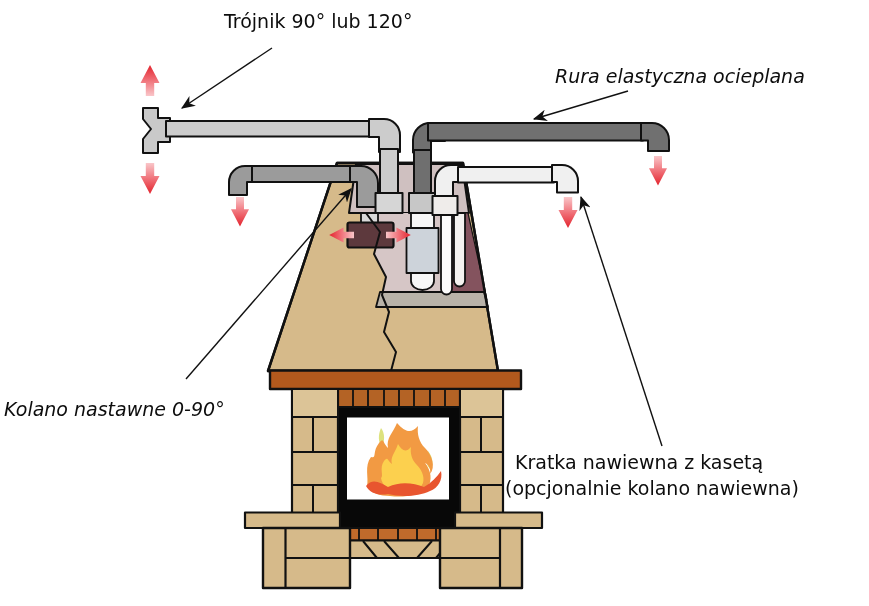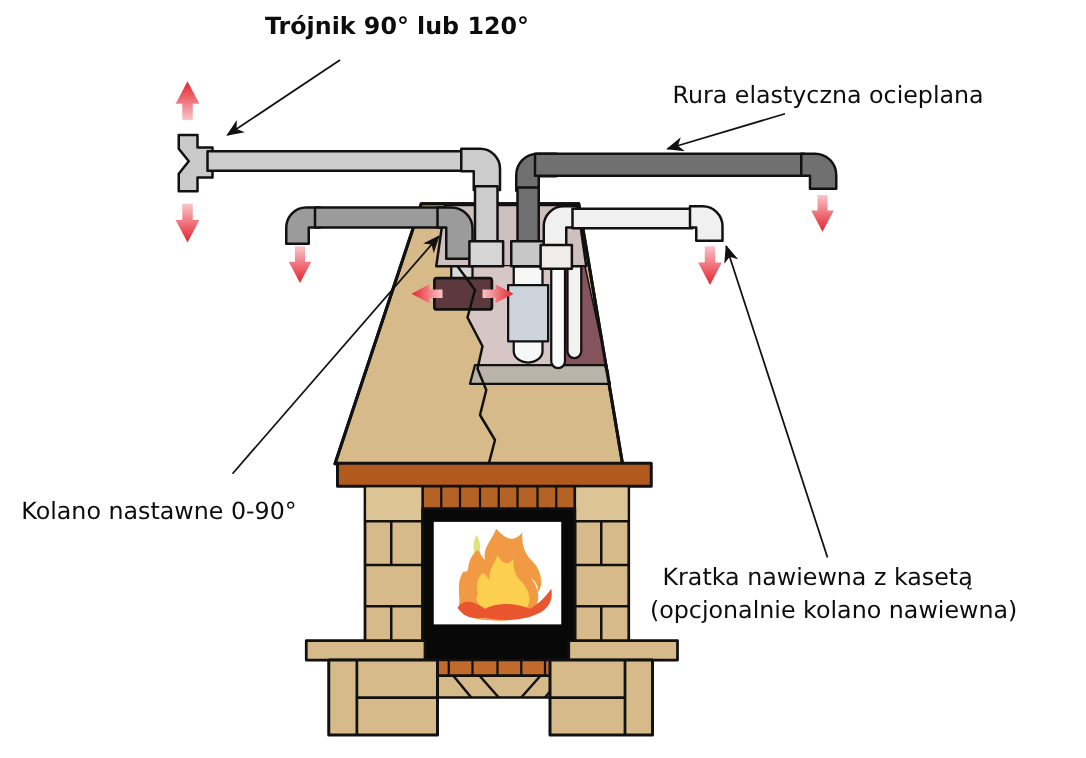--- a/index.html
+++ b/index.html
@@ -3,24 +3,24 @@
 <meta charset="utf-8">
 <style>
   html,body{margin:0;padding:0;background:#ffffff;}
   .canvas{
     position:relative;width:869px;height:606px;background:#ffffff;overflow:hidden;
     font-family:"DejaVu Sans","Liberation Sans",sans-serif;color:#0d0d0d;
   }
   .canvas svg{position:absolute;left:0;top:0;}
   .diag-label{position:absolute;font-size:19px;line-height:26px;white-space:nowrap;}
   .diag-label .l2{display:block;}
-  #label-trojnik{left:212px;top:8px;font-weight:bold;}
-  #label-rura{left:538px;top:63px;}
-  #label-kolano{left:17px;top:396px;line-height:27px;}
-  #label-kratka{left:530px;top:449px;}
+  #label-trojnik{left:224px;top:8px;}
+  #label-rura{left:555px;top:63px;font-style:italic;}
+  #label-kolano{left:4px;top:396px;line-height:27px;font-style:italic;}
+  #label-kratka{left:515px;top:449px;}
   #label-kratka .l2{margin-left:-10px;}
 </style>
 </head>
 <body>
 
 <div class="canvas">
 
 <svg width="869" height="606" viewBox="0 0 869 606">
   <defs>
     <linearGradient id="flowGrad" x1="0" y1="0" x2="0" y2="1">

